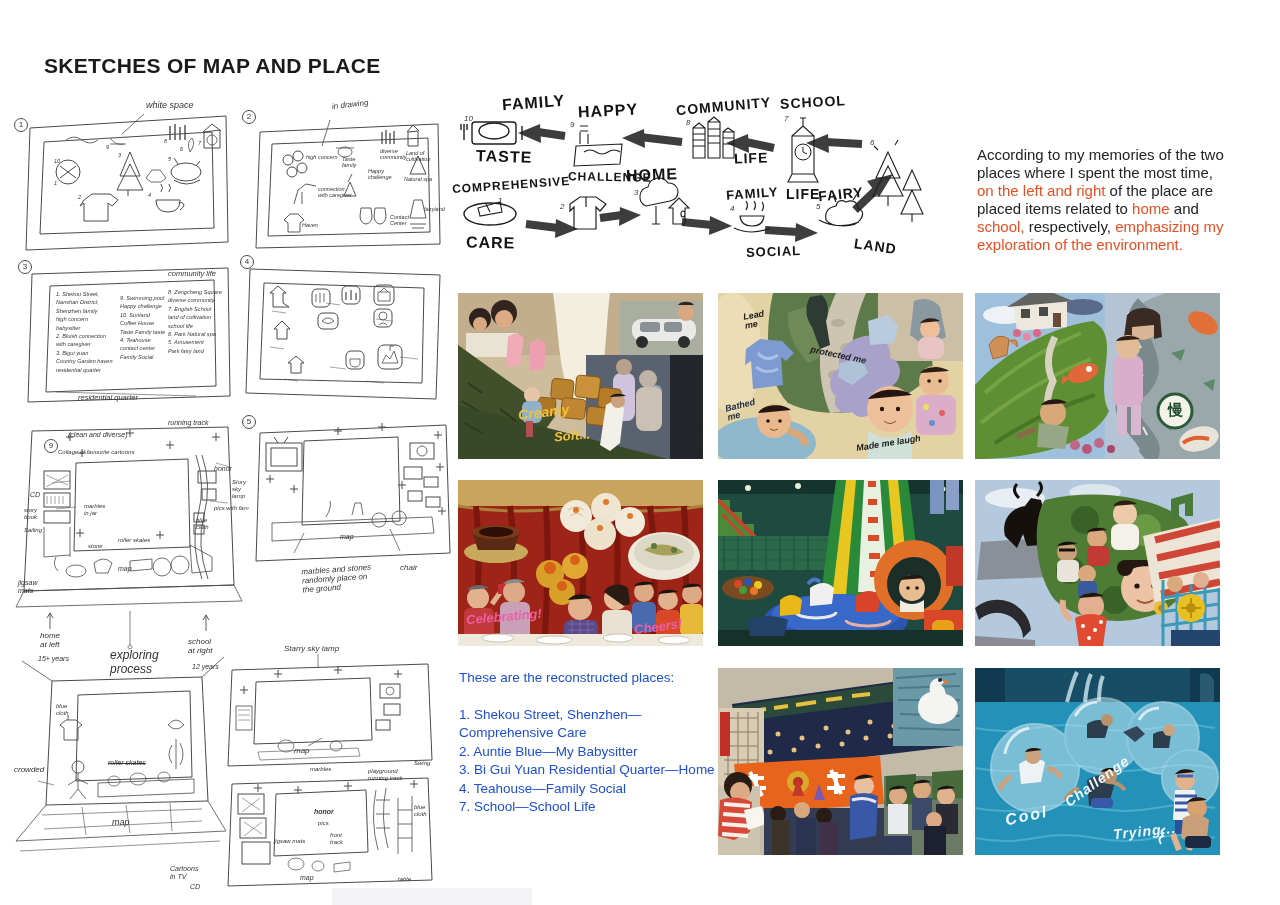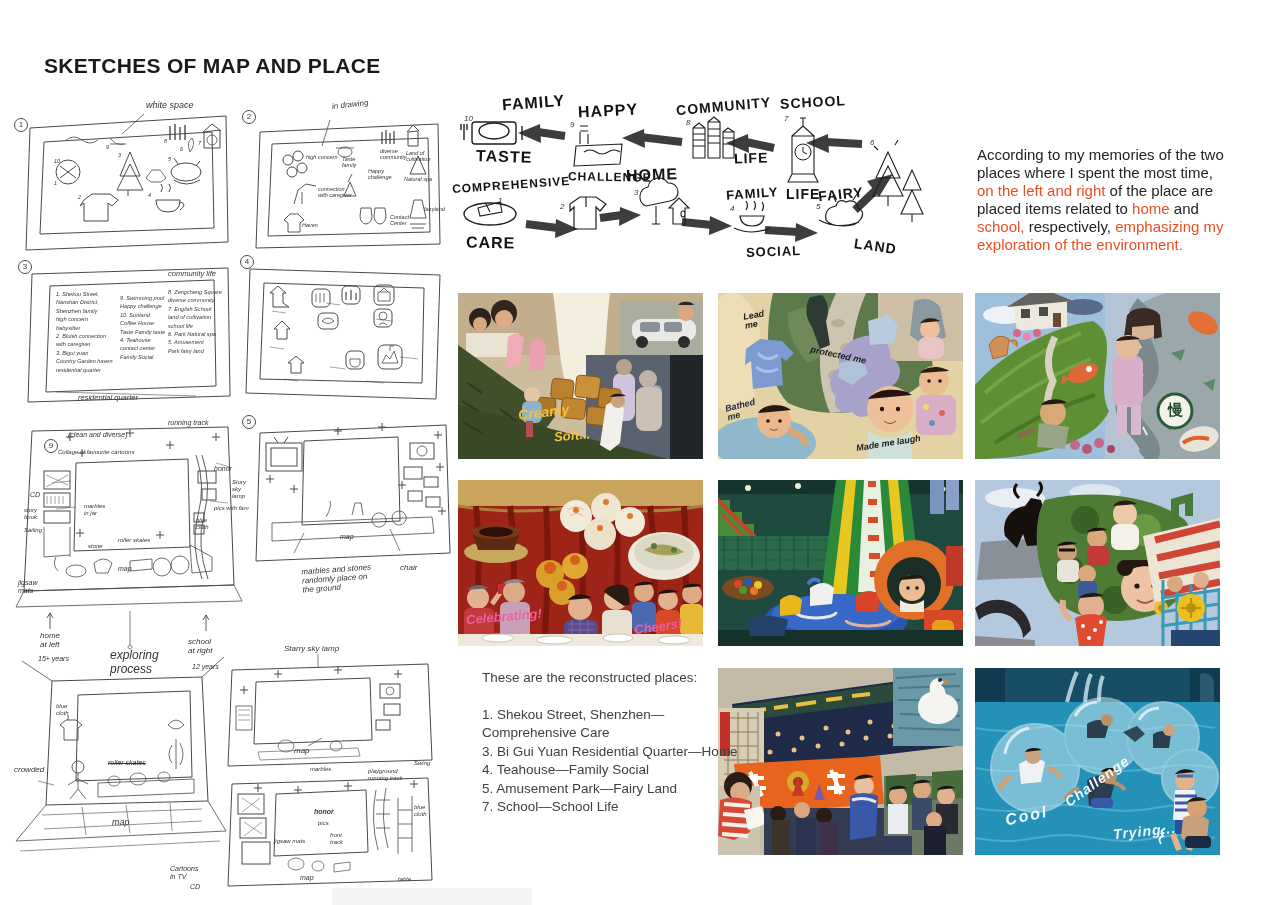--- a/index.html
+++ b/index.html
@@ -22,21 +22,21 @@
   .fw{position:absolute;font-weight:900;color:#131313;white-space:nowrap;letter-spacing:1px;}
   .fnum{position:absolute;font-size:8px;font-style:italic;color:#333;}
   
   .para{position:absolute;left:977px;top:131px;width:256px;font-size:15px;line-height:18px;color:#232323;}
   .orange{color:#e94e22;}
   
   .photo{position:absolute;width:245px;height:166px;overflow:hidden;background:#ccc;}
   .photo svg{position:absolute;left:0;top:0;}
   .cap{position:absolute;font-style:italic;font-weight:bold;white-space:nowrap;line-height:1;}
   
-  .places{position:absolute;left:482px;top:669px;width:262px;font-size:13.5px;line-height:18.5px;color:#404040;}
+  .places{position:absolute;left:459px;top:669px;width:262px;font-size:13.5px;line-height:18.5px;color:#1d4ed8;}
   .places .item{margin:0;}
   .places .head{margin-bottom:18px;}
   .strip{position:absolute;left:332px;top:888px;width:200px;height:17px;background:#f3f3f5;}
 </style>
 </head>
 <body>
 
 <div class="title">SKETCHES OF MAP AND PLACE</div>
 
 <div class="sk" style="left:14px;top:100px;width:225px;height:160px;">
@@ -899,19 +899,19 @@
     <path d="M190,160 q-6,4 -2,8 q-6,2 -2,8" stroke="#eef8fc" stroke-width="2" fill="none"></path>
   </svg>
   <span class="cap" style="left:30px;top:140px;font-size:16px;color:#eef8fc;transform:rotate(-12deg);letter-spacing:2px;">Cool</span>
   <span class="cap" style="left:84px;top:106px;font-size:14px;color:#eef8fc;transform:rotate(-36deg);letter-spacing:1px;">Challenge</span>
   <span class="cap" style="left:138px;top:156px;font-size:14px;color:#eef8fc;transform:rotate(-6deg);letter-spacing:1px;">Trying...</span>
 </div>
 
 <div class="places">
   <div class="head">These are the reconstructed places:</div>
   <div class="item">1. Shekou Street, Shenzhen—Comprehensive Care</div>
+  <div class="item">2. Auntie Blue—My Babysitter</div>
   <div class="item">3. Bi Gui Yuan Residential Quarter—Home</div>
   <div class="item">4. Teahouse—Family Social</div>
-  <div class="item">5. Amusement Park—Fairy Land</div>
   <div class="item">7. School—School Life</div>
 </div>
 
 <div class="strip"></div>
 
 </body></html>

